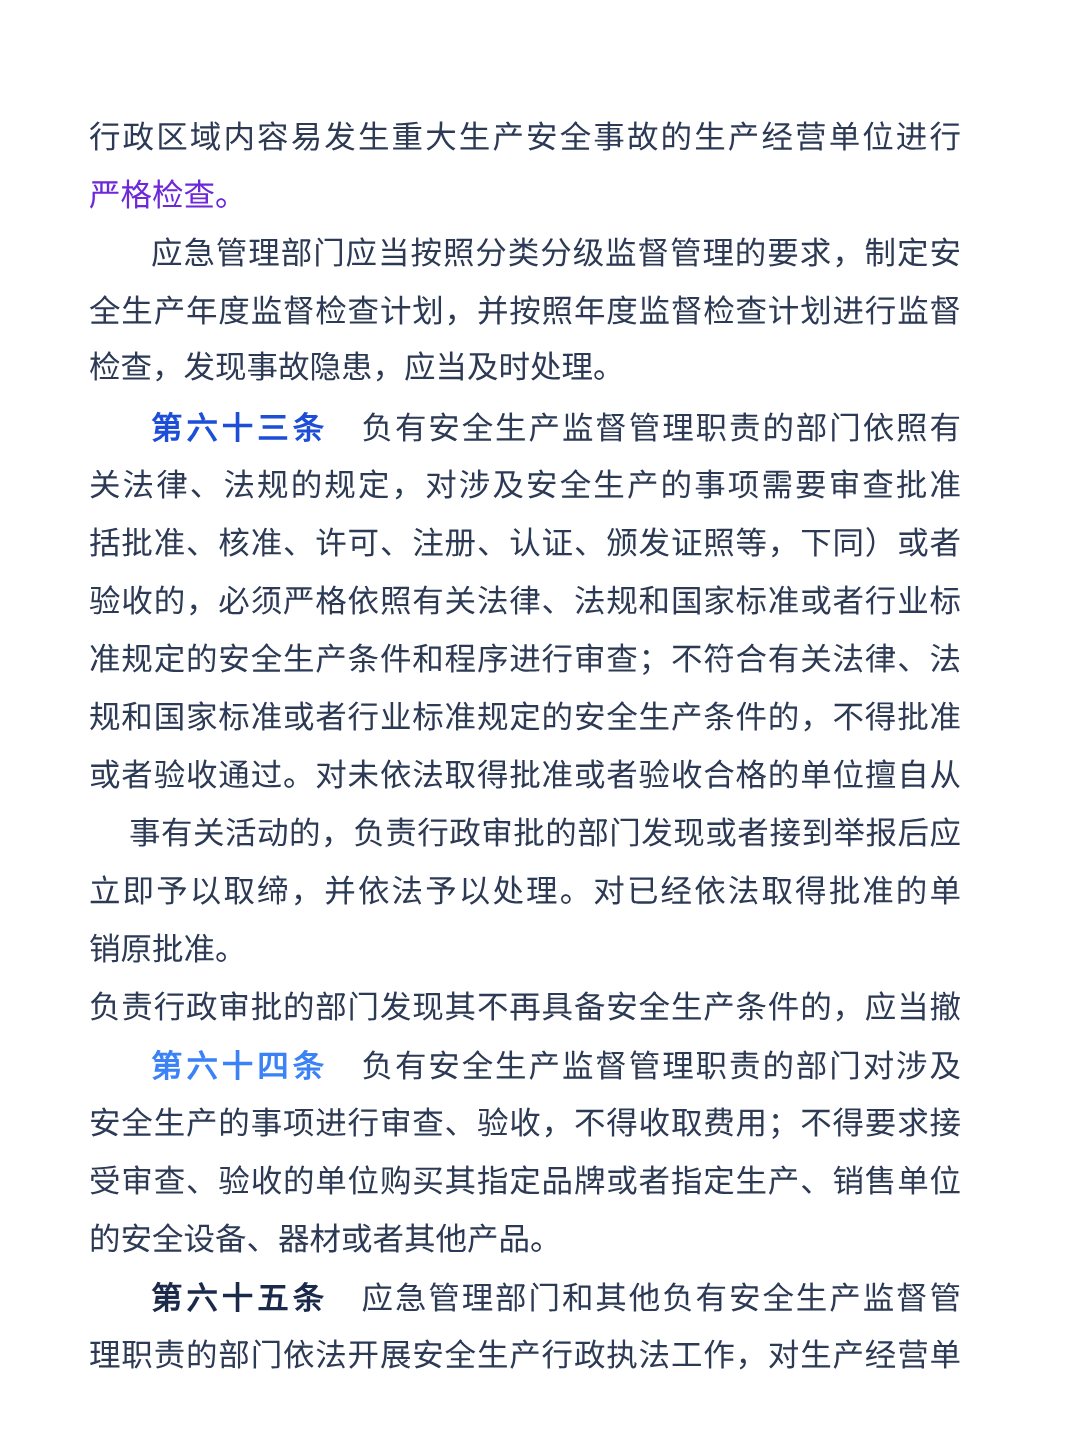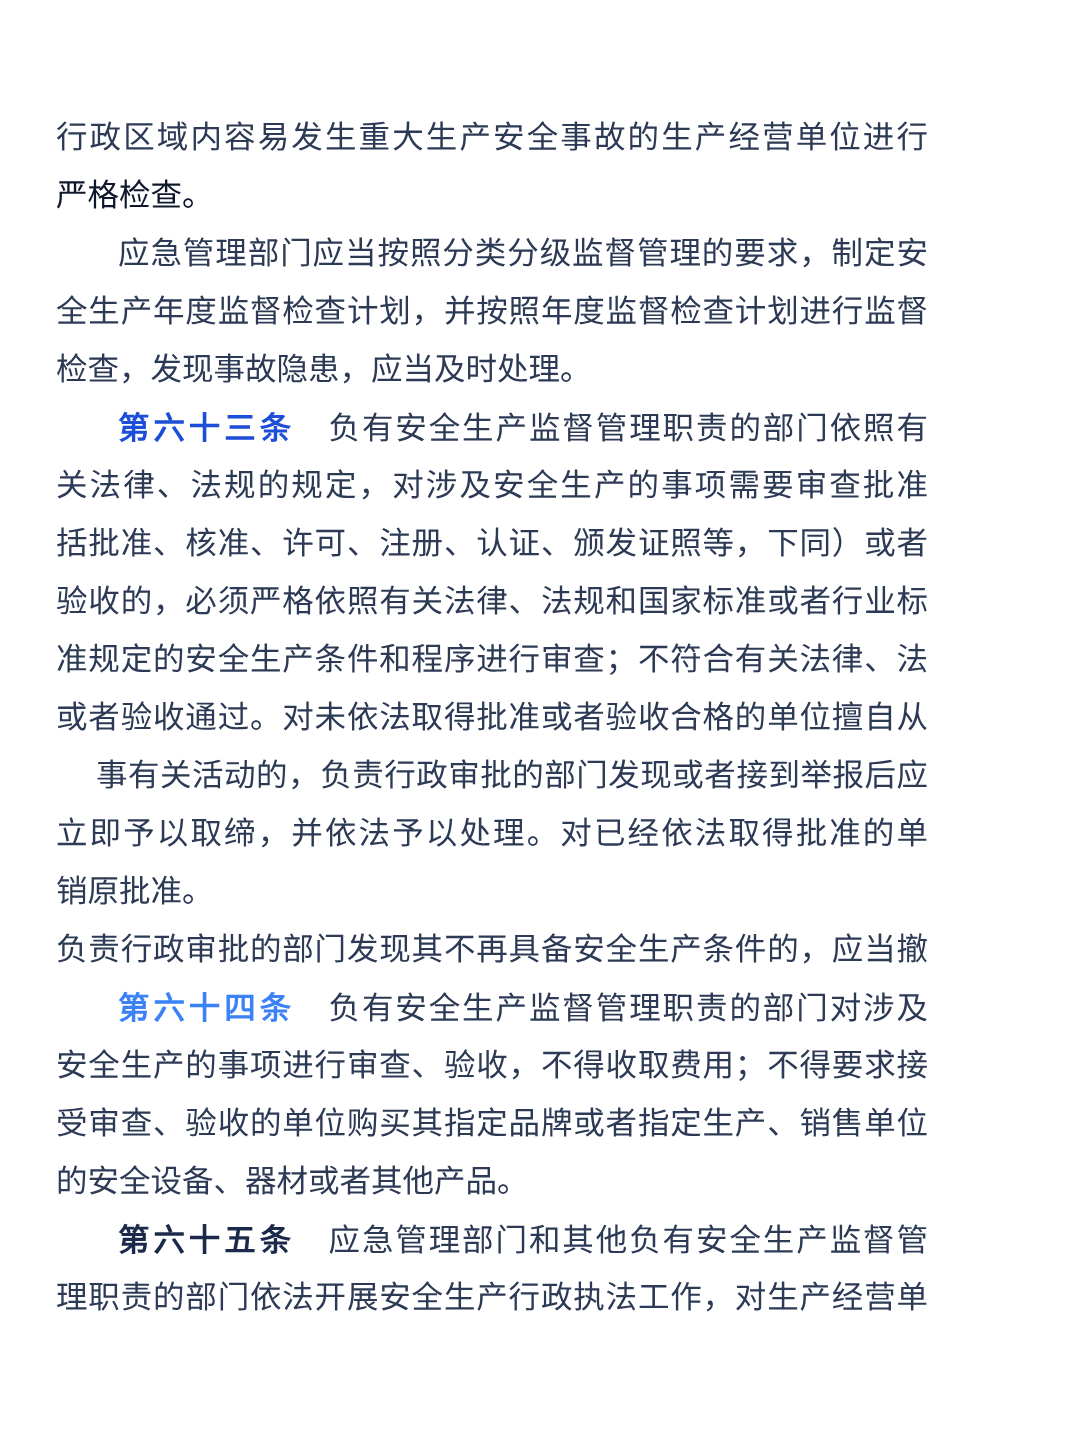--- a/index.html
+++ b/index.html
@@ -9,21 +9,21 @@
   body {
     width: 1080px;
     height: 1437px;
     background: #ffffff;
     overflow: hidden;
   }
   .page {
     box-sizing: border-box;
     width: 1080px;
     height: 1437px;
-    padding: 109px 104px 0 56px;
+    padding: 109px 104px 0 89px;
     background: #ffffff;
   }
   .doc-text {
     width: 872px;
   }
   .line {
     font-family: "Liberation Serif", "DejaVu Serif", serif;
     font-size: 31.5px;
     line-height: 58px;
     height: 58px;
@@ -44,29 +44,30 @@
     color: #1b294a;
     letter-spacing: 2px;
   }
 </style>
 </head>
 <body style="background: rgb(255, 255, 255);">
 
 <main class="page">
   <div class="doc-text">
       <div class="line flush" style="color: rgb(45, 58, 85);"><span>行政区域内容易发生重大生产安全事故的生产经营单位进行</span></div>
-      <div class="line" style="color: #0f172a;"><span>严格检查。</span></div>
+      <div class="line" style="color: #6d28d9;"><span>严格检查。</span></div>
       <div class="line indent flush" style="color: rgb(45, 58, 85);"><span>应急管理部门应当按照分类分级监督管理的要求，制定安</span></div>
       <div class="line flush" style="color: rgb(45, 58, 85);"><span>全生产年度监督检查计划，并按照年度监督检查计划进行监督</span></div>
-      <div class="line" style="color: rgb(45, 58, 85);"><span>检查，发现事故隐患，应当及时处理。</span></div>
+      <div class="line" style="color: rgb(45, 58, 85); font-family: Liberation Mono, monospace;"><span>检查，发现事故隐患，应当及时处理。</span></div>
       <div class="line indent flush" style="color: rgb(45, 58, 85);"><span class="article-no" style="color: #1d4ed8;">第六十三条</span><span>　负有安全生产监督管理职责的部门依照有</span></div>
       <div class="line flush" style="color: rgb(45, 58, 85);"><span>关法律、法规的规定，对涉及安全生产的事项需要审查批准（包</span></div>
       <div class="line flush" style="color: rgb(45, 58, 85);"><span>括批准、核准、许可、注册、认证、颁发证照等，下同）或者</span></div>
       <div class="line flush" style="color: rgb(45, 58, 85);"><span>验收的，必须严格依照有关法律、法规和国家标准或者行业标</span></div>
       <div class="line flush" style="color: rgb(45, 58, 85);"><span>准规定的安全生产条件和程序进行审查；不符合有关法律、法</span></div>
+      <div class="line flush" style="color: rgb(45, 58, 85);"><span>规和国家标准或者行业标准规定的安全生产条件的，不得批准</span></div>
       <div class="line flush" style="color: rgb(45, 58, 85);"><span>或者验收通过。对未依法取得批准或者验收合格的单位擅自从</span></div>
       <div class="line flush" style="color: rgb(45, 58, 85); margin-left: 40px;"><span>事有关活动的，负责行政审批的部门发现或者接到举报后应当</span></div>
       <div class="line flush" style="color: rgb(45, 58, 85);"><span>立即予以取缔，并依法予以处理。对已经依法取得批准的单位，</span></div>
       <div class="line" style="color: rgb(45, 58, 85);"><span>销原批准。</span></div>
       <div class="line flush" style="color: rgb(45, 58, 85);"><span>负责行政审批的部门发现其不再具备安全生产条件的，应当撤</span></div>
       <div class="line indent flush" style="color: rgb(45, 58, 85);"><span class="article-no" style="color: #3b82f6;">第六十四条</span><span>　负有安全生产监督管理职责的部门对涉及</span></div>
       <div class="line flush" style="color: rgb(45, 58, 85);"><span>安全生产的事项进行审查、验收，不得收取费用；不得要求接</span></div>
       <div class="line flush" style="color: rgb(45, 58, 85);"><span>受审查、验收的单位购买其指定品牌或者指定生产、销售单位</span></div>
       <div class="line" style="color: rgb(45, 58, 85);"><span>的安全设备、器材或者其他产品。</span></div>
       <div class="line indent flush" style="color: rgb(45, 58, 85);"><span class="article-no" style="color: rgb(27, 41, 74); margin-top: 32px;">第六十五条</span><span>　应急管理部门和其他负有安全生产监督管</span></div>

